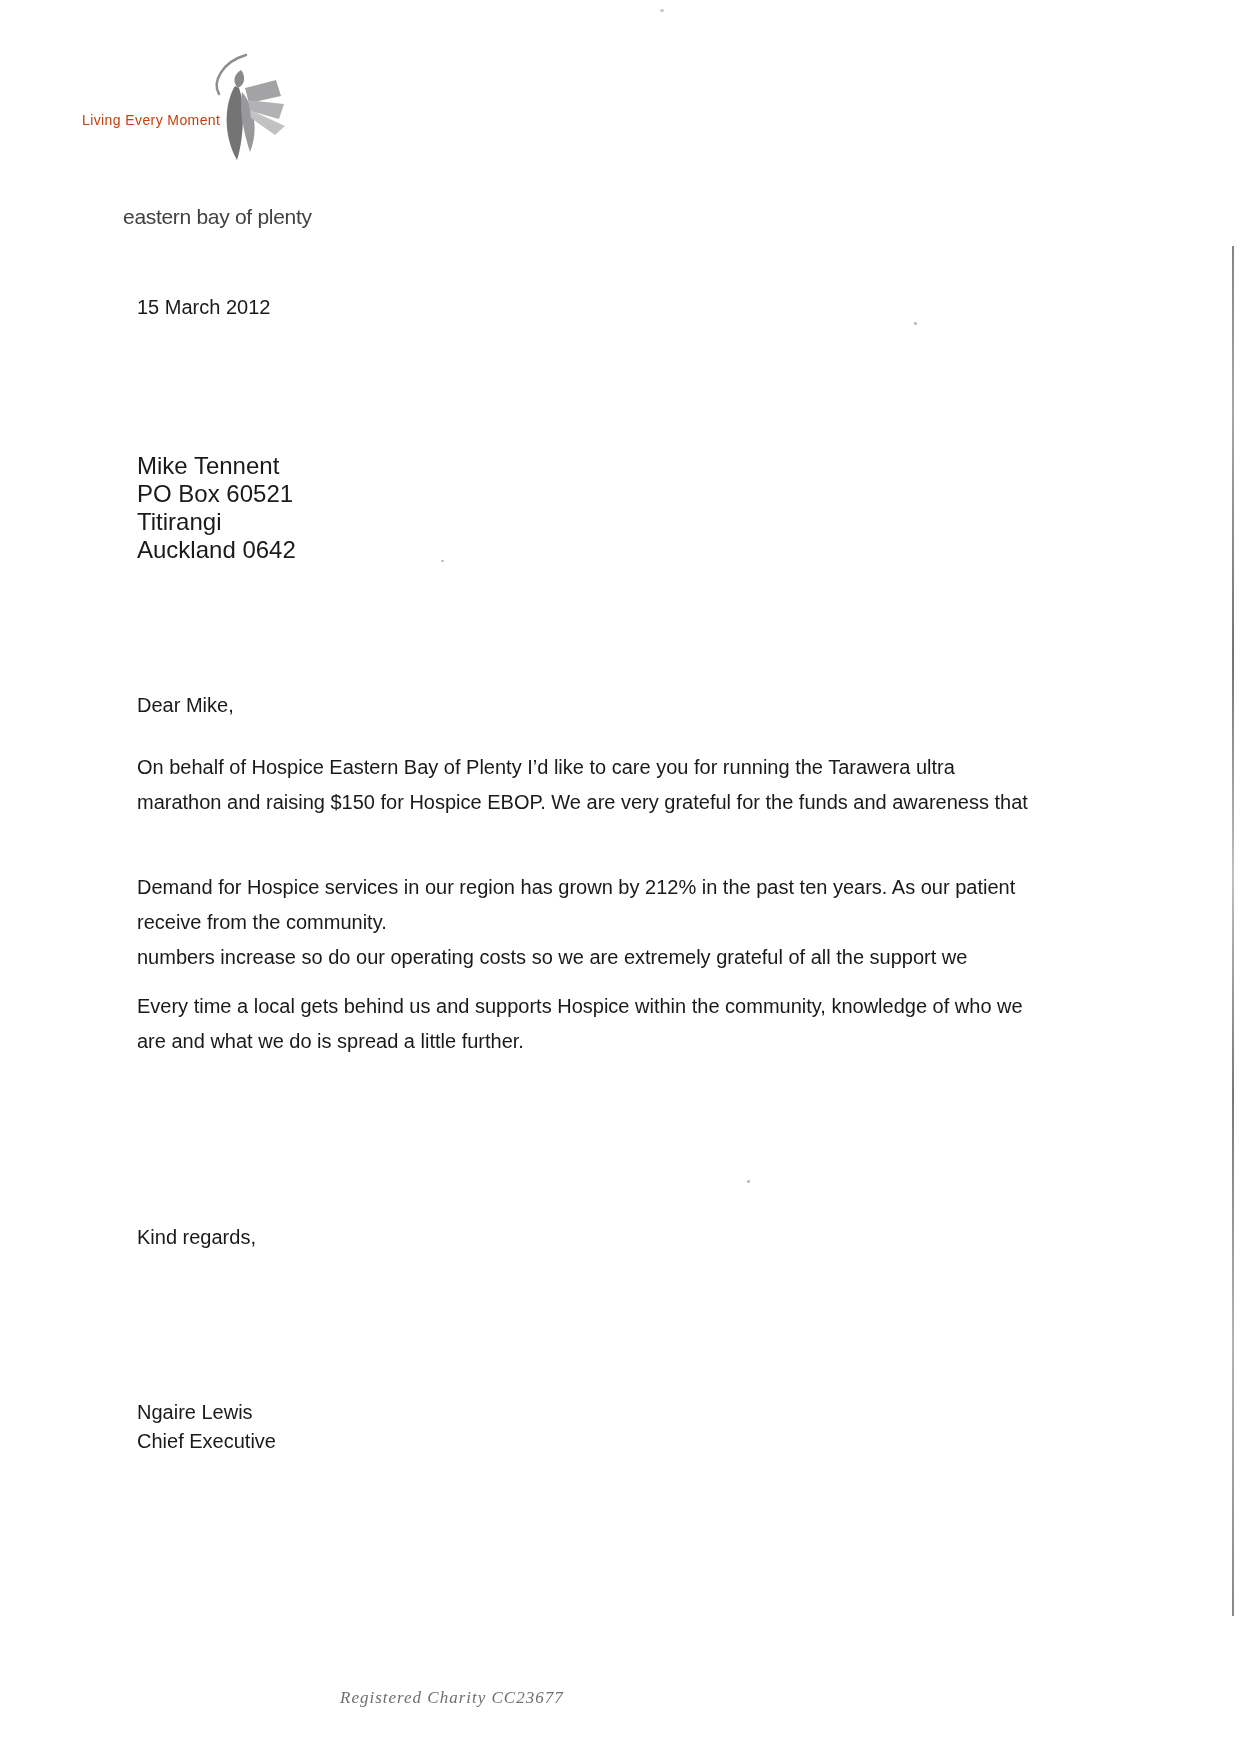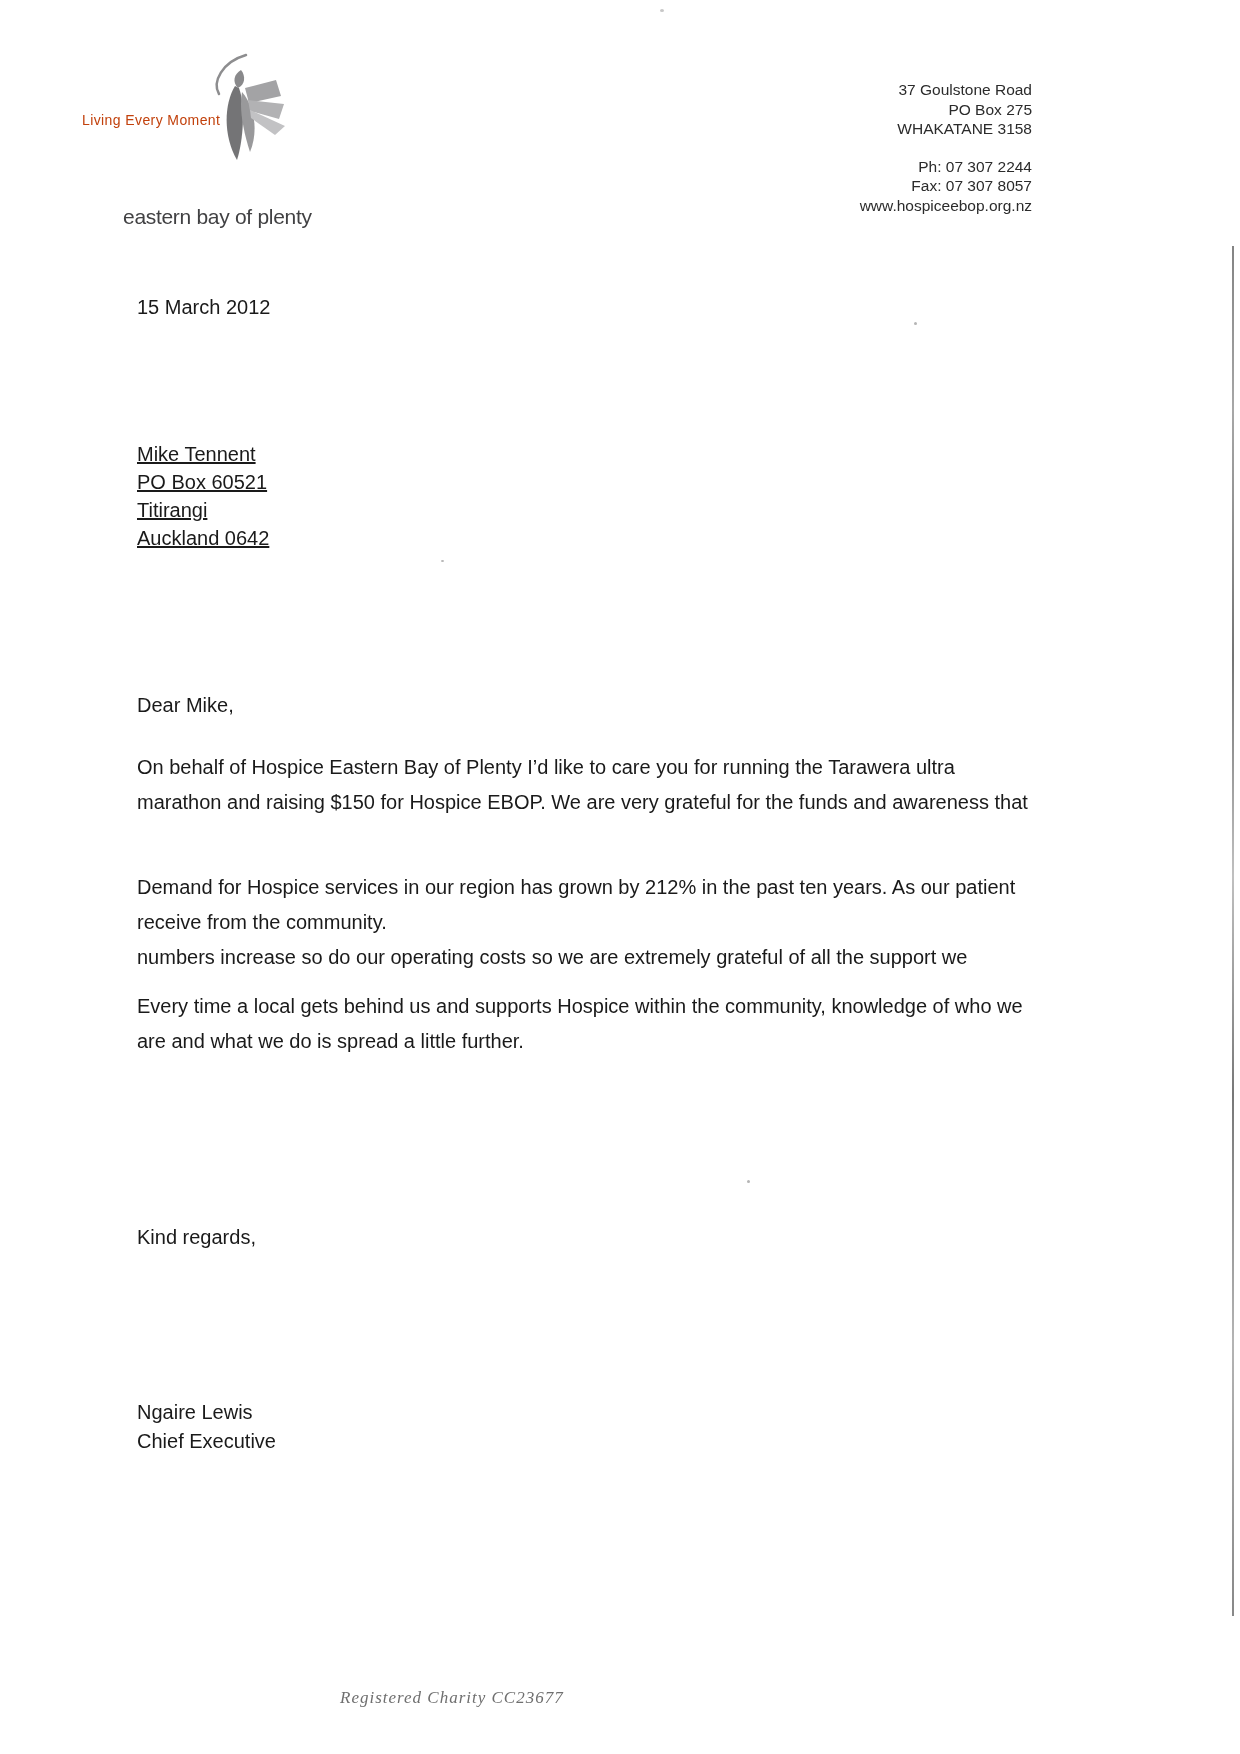--- a/index.html
+++ b/index.html
@@ -33,21 +33,21 @@
   .addr-block{
     position:absolute;right:208px;top:80px;
     text-align:right;
     font-size:15.5px;line-height:19.5px;color:#2b2b2b;
     width:400px;
   }
   .addr-block .gap{height:18px;}
 
   
   .date{position:absolute;left:137px;top:296px;font-size:20px;}
-  .recipient{position:absolute;left:137px;top:440px;font-size:20px;line-height:28px;text-decoration:underline;}
+  .recipient{position:absolute;left:137px;top:452px;font-size:24px;line-height:28px;}
   .salutation{position:absolute;left:137px;top:694px;font-size:20px;}
 
   .para{position:absolute;left:137px;width:900px;font-size:20px;line-height:35px;}
   .para-1{top:750px;}
   .para-2{top:870px;}
   .para-3{top:989px;}
   .para-4{top:1079px;}
 
   .closing{position:absolute;left:137px;top:1226px;font-size:20px;}
   .signature{position:absolute;left:137px;top:1398px;font-size:20px;line-height:29px;}
@@ -85,29 +85,20 @@
       <path d="M50,36 C44,30 46,22 53,18 C58,24 57,33 50,36 Z" fill="#89898b"></path>
       <path d="M54,40 C66,54 71,78 62,100 C55,78 51,56 54,40 Z" fill="#99999b"></path>
       <path d="M57,36 L88,28 L93,44 L61,51 Z" fill="#a3a3a5"></path>
       <path d="M60,48 L96,52 L91,67 L62,59 Z" fill="#b2b2b4"></path>
       <path d="M62,58 L97,74 L87,83 L63,66 Z" fill="#c2c2c4"></path>
     </svg>
   </div>
   <div class="tagline">Living Every Moment</div>
   <div class="logo-subtitle">eastern bay of plenty</div>
 
-  <div class="addr-block">
-    <div>37 Goulstone Road</div>
-    <div>PO Box 275</div>
-    <div>WHAKATANE 3158</div>
-    <div class="gap"></div>
-    <div>Ph: 07 307 2244</div>
-    <div>Fax: 07 307 8057</div>
-    <div>www.hospiceebop.org.nz</div>
-  </div>
 
   <div class="date">15 March 2012</div>
 
   <div class="recipient">
     <div>Mike Tennent</div>
     <div>PO Box 60521</div>
     <div>Titirangi</div>
     <div>Auckland 0642</div>
   </div>
 

